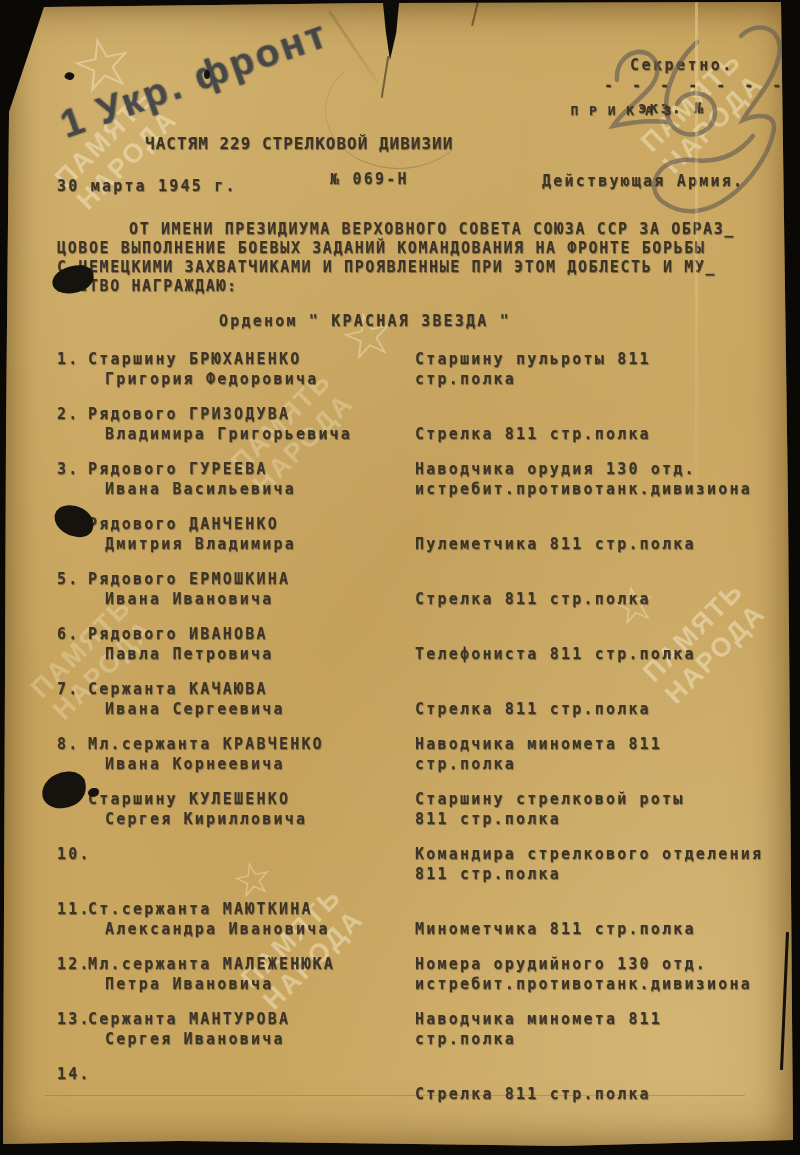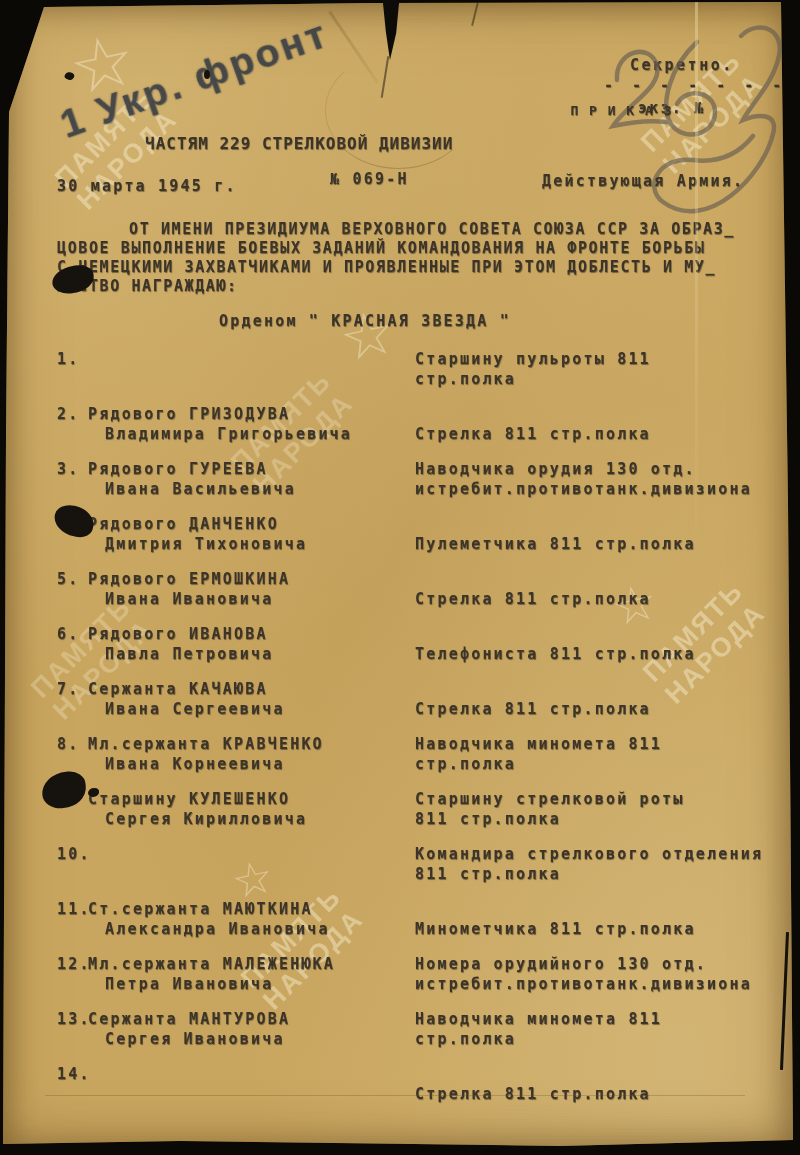--- a/index.html
+++ b/index.html
@@ -186,20 +186,24 @@
     <div>ЦОВОЕ ВЫПОЛНЕНИЕ БОЕВЫХ ЗАДАНИЙ КОМАНДОВАНИЯ НА ФРОНТЕ БОРЬБЫ</div>
     <div>С НЕМЕЦКИМИ ЗАХВАТЧИКАМИ И ПРОЯВЛЕННЫЕ ПРИ ЭТОМ ДОБЛЕСТЬ И МУ_</div>
     <div>ЖЕСТВО НАГРАЖДАЮ:</div>
   </div>
 
   <div class="typed award" style="left:57px;top:312px;">Орденом " КРАСНАЯ ЗВЕЗДА "</div>
 
   <div class="list" id="list">
       <div class="entry">
         <span class="num">1.</span>
+        <div class="lcol">
+          <div class="ln l1">Старшину БРЮХАНЕНКО</div>
+          <div class="ln l2">Григория Федоровича</div>
+        </div>
         <div class="rcol">
           <div class="ln">Старшину пульроты 811</div>
           <div class="ln">стр.полка</div>
         </div>
       </div>
       <div class="entry">
         <span class="num">2.</span>
         <div class="lcol">
           <div class="ln l1">Рядового ГРИЗОДУВА</div>
           <div class="ln l2">Владимира Григорьевича</div>
@@ -217,21 +221,21 @@
         </div>
         <div class="rcol">
           <div class="ln">Наводчика орудия 130 отд.</div>
           <div class="ln">истребит.противотанк.дивизиона</div>
         </div>
       </div>
       <div class="entry">
         <span class="num">4.</span>
         <div class="lcol">
           <div class="ln l1">Рядового ДАНЧЕНКО</div>
-          <div class="ln l2">Дмитрия Тихоновича</div>
+          <div class="ln l2">Дмитрия Владимира</div>
         </div>
         <div class="rcol">
           <div class="ln"></div>
           <div class="ln">Пулеметчика 811 стр.полка</div>
         </div>
       </div>
       <div class="entry">
         <span class="num">5.</span>
         <div class="lcol">
           <div class="ln l1">Рядового ЕРМОШКИНА</div>

